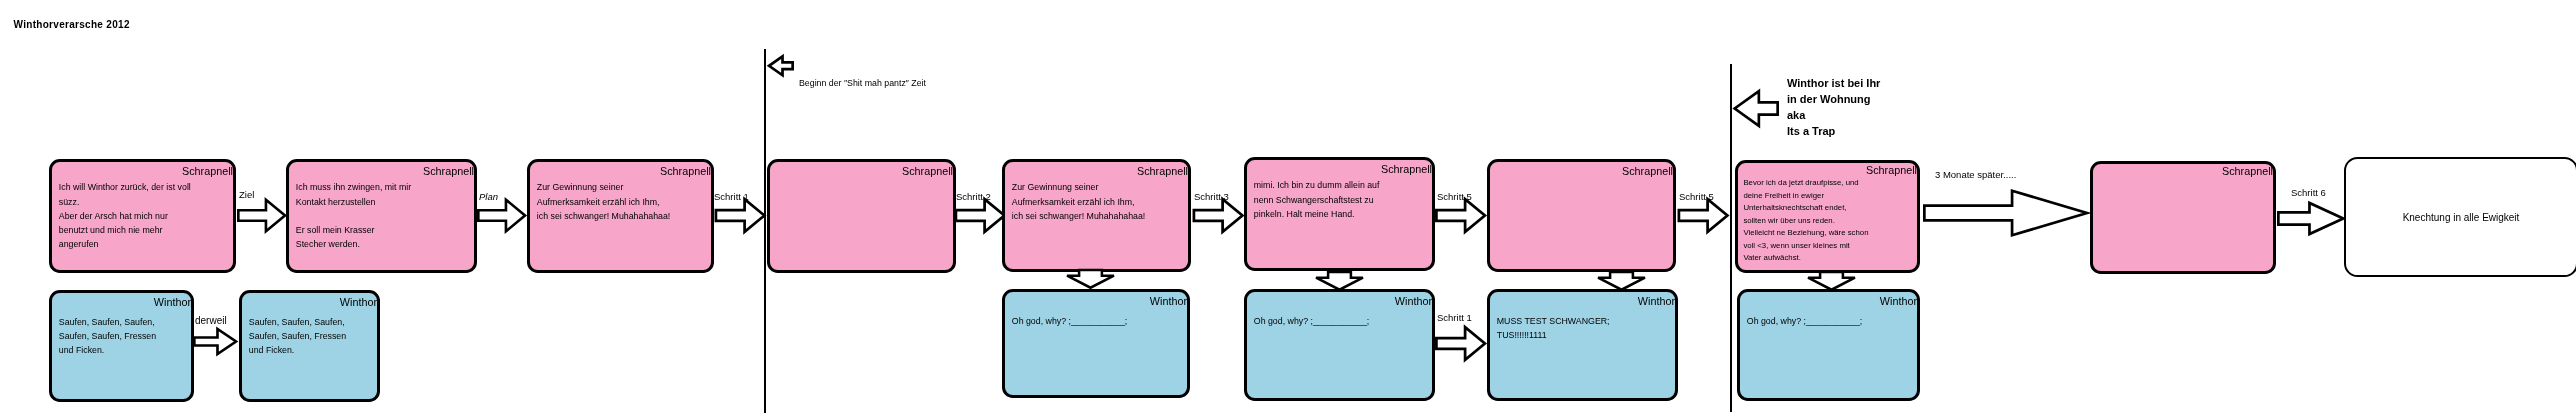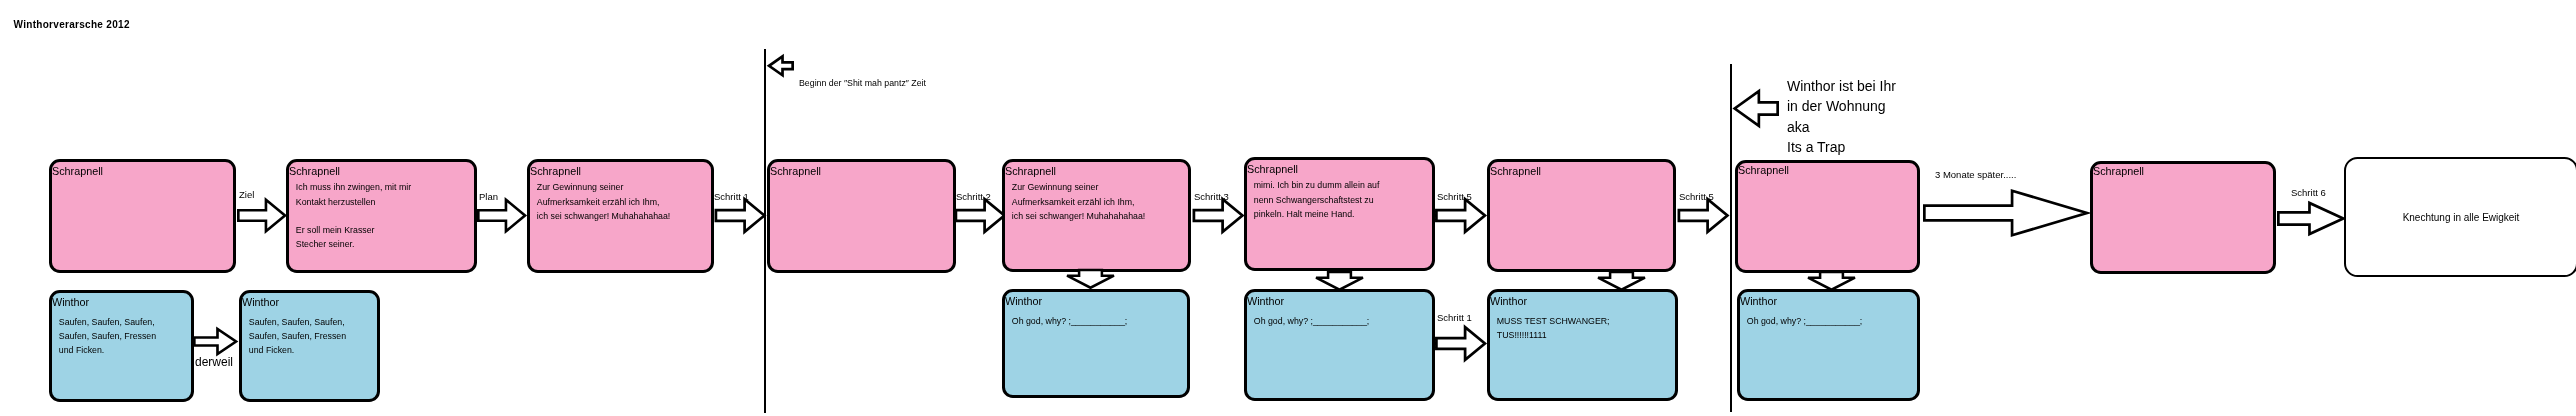--- a/index.html
+++ b/index.html
@@ -5,26 +5,26 @@
   html,body{margin:0;padding:0;background:#fff;}
   #canvas{
     position:relative;width:2576px;height:416px;background:#ffffff;overflow:hidden;
     font-family:"Liberation Sans","DejaVu Sans",sans-serif;color:#000;
   }
   .page-title{position:absolute;left:13.5px;top:19px;font-size:10px;font-weight:bold;letter-spacing:0.3px;}
   .box{position:absolute;border:3.4px solid #000;border-radius:10.8px;box-sizing:border-box;}
   .box.pink{background:#F7A6C9;}
   .box.blue{background:#9ED3E5;}
   .box.plain{background:#ffffff;border-width:2px;border-radius:13.5px;display:flex;align-items:center;justify-content:center;}
-  .box .title{text-align:left;font-size:10.8px;padding-top:3.4px;line-height:1.2;}
+  .box .title{text-align:right;font-size:10.8px;padding-top:3.4px;line-height:1.2;}
   .box .body{padding:2px 6.8px 0 6.8px;font-size:8.8px;line-height:1.62;white-space:pre-wrap;}
   .box.smalltext .body{font-size:7.8px;line-height:1.6;padding:0 5.4px;}
   .box.blue .body{padding-top:5.4px;}
   .label{position:absolute;font-size:9.5px;white-space:pre;line-height:1.35;}
-  .label.small{font-size:12px;margin-top:40px;}
+  .label.small{font-size:10px;}
   .vline{position:absolute;width:2px;background:#000;}
   svg.conn{position:absolute;overflow:visible;}
   svg.conn polygon{fill:#ffffff;stroke:#000000;stroke-width:4;stroke-linejoin:miter;}
 </style>
 </head>
 <body>
 
 <div id="canvas">
 
   <div class="page-title">Winthorverarsche 2012</div>
@@ -33,44 +33,49 @@
   <div class="vline" style="left:1730px;top:64px;height:348px;"></div>
 
   <svg class="conn" style="left:767px;top:55px;" width="27" height="21.6" viewBox="0 0 40 32">
     <polygon points="38,11 23,11 23,2 3,16 23,30 23,21 38,21"></polygon>
   </svg>
   <div class="label" style="left:799px;top:58px;font-size:8.8px;margin-top:20px;">Beginn der ″Shit mah pantz″ Zeit</div>
 
   <svg class="conn" style="left:1732px;top:88px;" width="47" height="41" viewBox="0 0 70 60">
     <polygon points="68,21 40,21 40,4 4,30 40,56 40,39 68,39"></polygon>
   </svg>
-  <div class="label" style="left:1787px;top:76px;font-size:14px;line-height:1.45;">Winthor ist bei Ihr
+  <div class="label" style="left:1787px;top:76px;font-size:11px;line-height:1.45;font-weight:bold;">Winthor ist bei Ihr
 in der Wohnung
 aka
 Its a Trap</div>
 
   <div class="box pink" style="left:49px;top:159px;width:187px;height:114px;">
     <div class="title">Schrapnell</div>
+    <div class="body">Ich will Winthor zurück, der ist voll
+süzz.
+Aber der Arsch hat mich nur
+benutzt und mich nie mehr
+angerufen</div>
   </div>
 
   <div class="label" style="left:239px;top:189px;">Ziel</div>
   <svg class="conn" style="left:237px;top:195px;" width="50" height="41" viewBox="0 0 76 60">
     <polygon points="2,22 44,22 44,6 73,30 44,54 44,38 2,38"></polygon>
   </svg>
 
   <div class="box pink" style="left:286px;top:159px;width:191px;height:114px;">
     <div class="title">Schrapnell</div>
     <div class="body">Ich muss ihn zwingen, mit mir
 Kontakt herzustellen
 
 Er soll mein Krasser
-Stecher seiner.</div>
-  </div>
-
-  <div class="label" style="left:479px;top:191px;">Plan</div>
+Stecher werden.</div>
+  </div>
+
+  <div class="label" style="left:479px;top:191px;font-style:italic;">Plan</div>
   <svg class="conn" style="left:477px;top:195px;" width="50" height="41" viewBox="0 0 76 60">
     <polygon points="2,22 44,22 44,6 73,30 44,54 44,38 2,38"></polygon>
   </svg>
 
   <div class="box pink" style="left:527px;top:159px;width:187px;height:114px;">
     <div class="title">Schrapnell</div>
     <div class="body">Zur Gewinnung seiner
 Aufmerksamkeit erzähl ich Ihm,
 ich sei schwanger! Muhahahahaa!</div>
   </div>
@@ -117,20 +122,27 @@
     <div class="title">Schrapnell</div>
   </div>
 
   <div class="label" style="left:1679px;top:191px;">Schritt 5</div>
   <svg class="conn" style="left:1677px;top:195px;" width="53" height="41" viewBox="0 0 76 60">
     <polygon points="2,22 44,22 44,6 73,30 44,54 44,38 2,38"></polygon>
   </svg>
 
   <div class="box pink smalltext" style="left:1735px;top:160px;width:185px;height:113px;">
     <div class="title" style="padding-top:1.4px;">Schrapnell</div>
+    <div class="body">Bevor ich da jetzt draufpisse, und
+deine Freiheit in ewiger
+Unterhaltsknechtschaft endet,
+sollten wir über uns reden.
+Vielleicht ne Beziehung, wäre schon
+voll &lt;3, wenn unser kleines mit
+Vater aufwächst.</div>
   </div>
 
   <div class="label" style="left:1935px;top:169px;">3 Monate später.....</div>
   <svg class="conn" style="left:1923px;top:188px;" width="166" height="50" viewBox="0 0 246 74">
     <polygon points="2,26 132,26 132,4 243,37 132,70 132,48 2,48"></polygon>
   </svg>
 
   <div class="box pink smalltext" style="left:2090px;top:161px;width:186px;height:113px;">
     <div class="title" style="padding-top:1.4px;">Schrapnell</div>
   </div>

